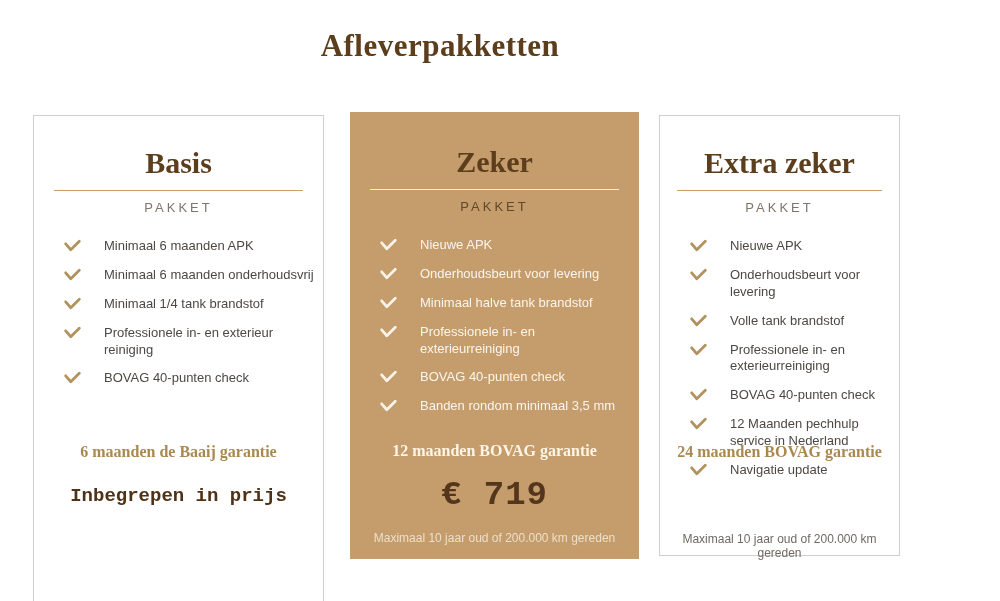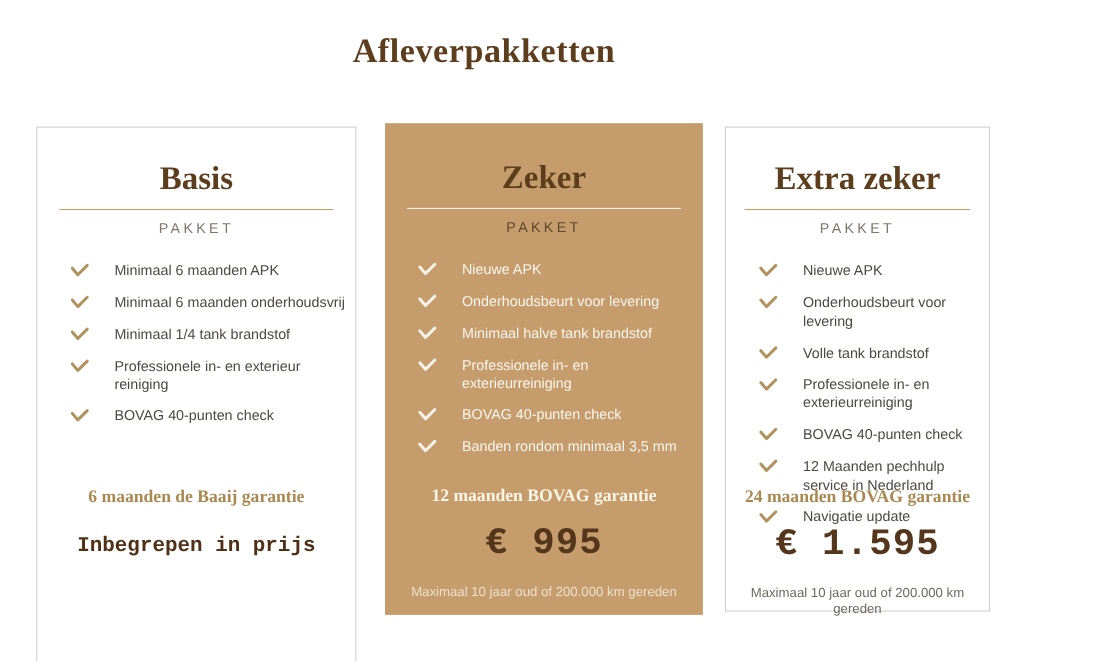--- a/index.html
+++ b/index.html
@@ -141,21 +141,21 @@
         </li>
       <li>
         <svg class="check" width="17" height="13" viewBox="0 0 20 14">
             <path d="M2 5 L8 12 L18 2" fill="none" stroke="currentColor" stroke-width="3.2" stroke-linecap="round" stroke-linejoin="round"></path>
           </svg>
         <span class="feature-text">Banden rondom minimaal 3,5 mm</span>
         </li>
     </ul>
     <div class="row-guarantee">12 maanden BOVAG garantie</div>
     <div class="row-price">
-      <span class="price-big">€ 995</span>
+      <span class="price-big">€ 719</span>
     </div>
     <div class="row-note">Maximaal 10 jaar oud of 200.000 km gereden</div>
   </section>
 
   <section class="card card-extra">
     <h2 class="card-title">Extra zeker</h2>
     <div class="card-divider"></div>
     <div class="card-subtitle">PAKKET</div>
     <ul class="pkg-list">
       <li>
@@ -195,19 +195,16 @@
         <span class="feature-text">12 Maanden pechhulp service in Nederland</span>
         </li>
       <li>
         <svg class="check" width="17" height="13" viewBox="0 0 20 14">
             <path d="M2 5 L8 12 L18 2" fill="none" stroke="currentColor" stroke-width="3.2" stroke-linecap="round" stroke-linejoin="round"></path>
           </svg>
         <span class="feature-text">Navigatie update</span>
         </li>
     </ul>
     <div class="row-guarantee">24 maanden BOVAG garantie</div>
-    <div class="row-price">
-      <span class="price-big">€ 1.595</span>
-    </div>
     <div class="row-note">Maximaal 10 jaar oud of 200.000 km gereden</div>
   </section>
 
 </div>
 
 </body></html>

